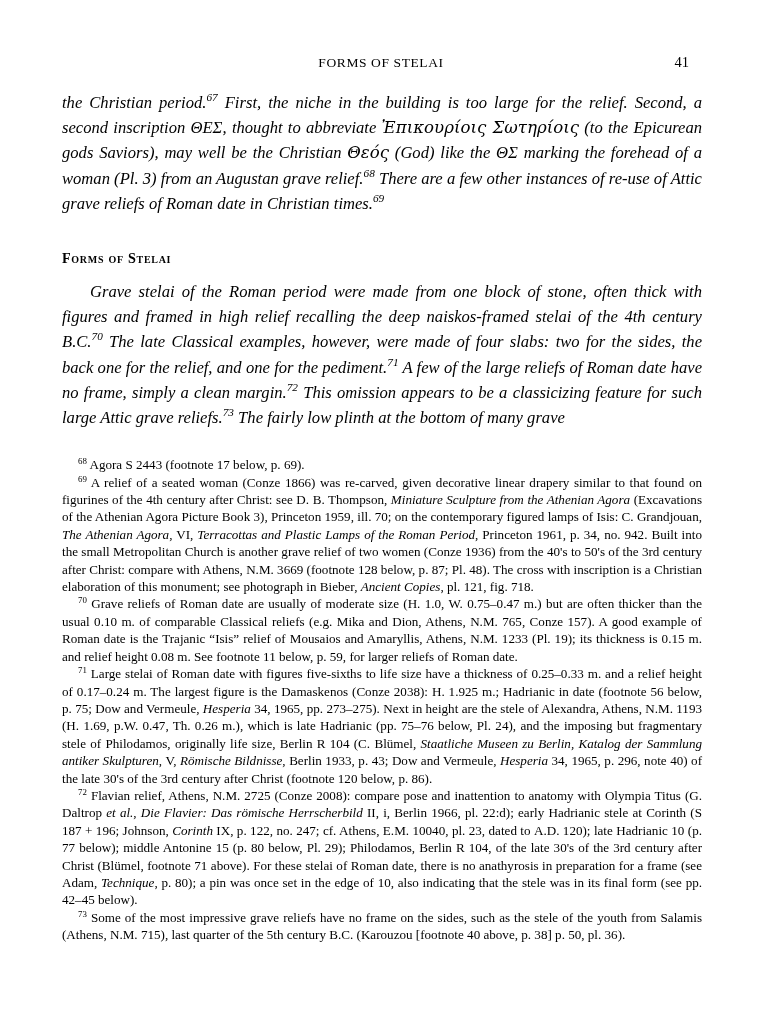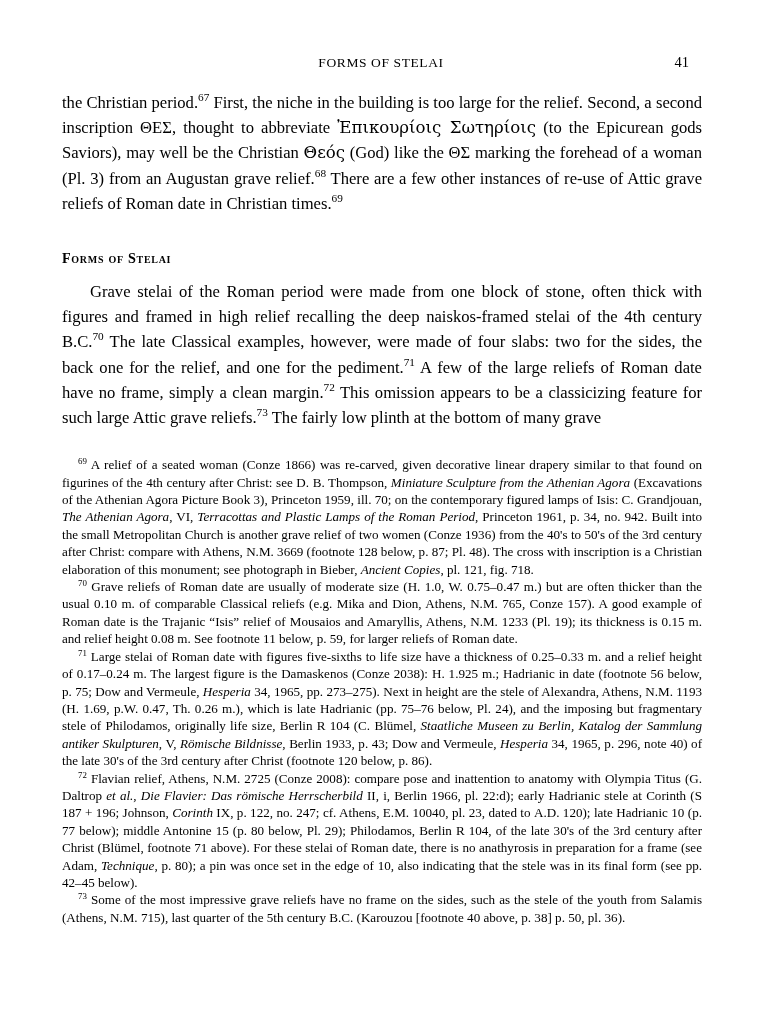--- a/index.html
+++ b/index.html
@@ -45,20 +45,21 @@
     width: 640px;
   }
   p {
     margin: 0;
     text-align: justify;
     text-justify: inter-word;
   }
   .body-text {
     font-size: 16.6px;
     line-height: 25.2px;
+    font-style: italic;
   }
   .body-text.indent {
     text-indent: 28px;
   }
   .section-head {
     font-size: 14.2px;
     font-variant: small-caps;
     letter-spacing: 0.7px;
     margin-top: 34px;
     margin-bottom: 12px;
@@ -96,20 +97,21 @@
 
   <div class="content">
 
     <p class="body-text"><span>the Christian period.</span><sup>67</sup><span> First, the niche in the building is too large for the relief. Second, a second inscription ΘΕΣ, thought to abbreviate </span><span class="grk">Ἐπικουρίοις Σωτηρίοις</span><span> (to the Epicurean gods Saviors), may well be the Christian </span><span class="grk">Θεός</span><span> (God) like the ΘΣ marking the forehead of a woman (Pl. 3) from an Augustan grave relief.</span><sup>68</sup><span> There are a few other instances of re-use of Attic grave reliefs of Roman date in Christian times.</span><sup>69</sup></p>
 
     <h2 class="section-head">Forms of Stelai</h2>
 
     <p class="body-text indent"><span>Grave stelai of the Roman period were made from one block of stone, often thick with figures and framed in high relief recalling the deep naiskos-framed stelai of the 4th century </span><span class="sc">B.C.</span><sup>70</sup><span> The late Classical examples, however, were made of four slabs: two for the sides, the back one for the relief, and one for the pediment.</span><sup>71</sup><span> A few of the large reliefs of Roman date have no frame, simply a clean margin.</span><sup>72</sup><span> This omission appears to be a classicizing feature for such large Attic grave reliefs.</span><sup>73</sup><span> The fairly low plinth at the bottom of many grave</span></p>
 
     <div class="notes" id="notes">
+        <p class="note"><sup>68</sup> <span>Agora S 2443 (footnote 17 below, p. 69).</span></p>
         <p class="note"><sup>69</sup> <span>A relief of a seated woman (Conze 1866) was re-carved, given decorative linear drapery similar to that found on figurines of the 4th century after Christ: see D. B. Thompson, </span><span class="it">Miniature Sculpture from the Athenian Agora</span><span> (Excavations of the Athenian Agora Picture Book 3), Princeton 1959, ill. 70; on the contemporary figured lamps of Isis: C. Grandjouan, </span><span class="it">The Athenian Agora</span><span>, VI, </span><span class="it">Terracottas and Plastic Lamps of the Roman Period</span><span>, Princeton 1961, p. 34, no. 942. Built into the small Metropolitan Church is another grave relief of two women (Conze 1936) from the 40's to 50's of the 3rd century after Christ: compare with Athens, N.M. 3669 (footnote 128 below, p. 87; Pl. 48). The cross with inscription is a Christian elaboration of this monument; see photograph in Bieber, </span><span class="it">Ancient Copies</span><span>, pl. 121, fig. 718.</span></p>
         <p class="note"><sup>70</sup> <span>Grave reliefs of Roman date are usually of moderate size (H. 1.0, W. 0.75–0.47 m.) but are often thicker than the usual 0.10 m. of comparable Classical reliefs (e.g. Mika and Dion, Athens, N.M. 765, Conze 157). A good example of Roman date is the Trajanic “Isis” relief of Mousaios and Amaryllis, Athens, N.M. 1233 (Pl. 19); its thickness is 0.15 m. and relief height 0.08 m. See footnote 11 below, p. 59, for larger reliefs of Roman date.</span></p>
         <p class="note"><sup>71</sup> <span>Large stelai of Roman date with figures five-sixths to life size have a thickness of 0.25–0.33 m. and a relief height of 0.17–0.24 m. The largest figure is the Damaskenos (Conze 2038): H. 1.925 m.; Hadrianic in date (footnote 56 below, p. 75; Dow and Vermeule, </span><span class="it">Hesperia</span><span> 34, 1965, pp. 273–275). Next in height are the stele of Alexandra, Athens, N.M. 1193 (H. 1.69, p.W. 0.47, Th. 0.26 m.), which is late Hadrianic (pp. 75–76 below, Pl. 24), and the imposing but fragmentary stele of Philodamos, originally life size, Berlin R 104 (C. Blümel, </span><span class="it">Staatliche Museen zu Berlin, Katalog der Sammlung antiker Skulpturen</span><span>, V, </span><span class="it">Römische Bildnisse</span><span>, Berlin 1933, p. 43; Dow and Vermeule, </span><span class="it">Hesperia</span><span> 34, 1965, p. 296, note 40) of the late 30's of the 3rd century after Christ (footnote 120 below, p. 86).</span></p>
         <p class="note"><sup>72</sup> <span>Flavian relief, Athens, N.M. 2725 (Conze 2008): compare pose and inattention to anatomy with Olympia Titus (G. Daltrop </span><span class="it">et al.</span><span>, </span><span class="it">Die Flavier: Das römische Herrscherbild</span><span> II, i, Berlin 1966, pl. 22:d); early Hadrianic stele at Corinth (S 187 + 196; Johnson, </span><span class="it">Corinth</span><span> IX, p. 122, no. 247; cf. Athens, E.M. 10040, pl. 23, dated to </span><span class="sc">A.D.</span><span> 120); late Hadrianic </span><span class="bd">10</span><span> (p. 77 below); middle Antonine </span><span class="bd">15</span><span> (p. 80 below, Pl. 29); Philodamos, Berlin R 104, of the late 30's of the 3rd century after Christ (Blümel, footnote 71 above). For these stelai of Roman date, there is no anathyrosis in preparation for a frame (see Adam, </span><span class="it">Technique</span><span>, p. 80); a pin was once set in the edge of </span><span class="bd">10</span><span>, also indicating that the stele was in its final form (see pp. 42–45 below).</span></p>
         <p class="note"><sup>73</sup> <span>Some of the most impressive grave reliefs have no frame on the sides, such as the stele of the youth from Salamis (Athens, N.M. 715), last quarter of the 5th century </span><span class="sc">B.C.</span><span> (Karouzou [footnote 40 above, p. 38] p. 50, pl. 36).</span></p>
       </div>
 
   </div>
 </div>
 

